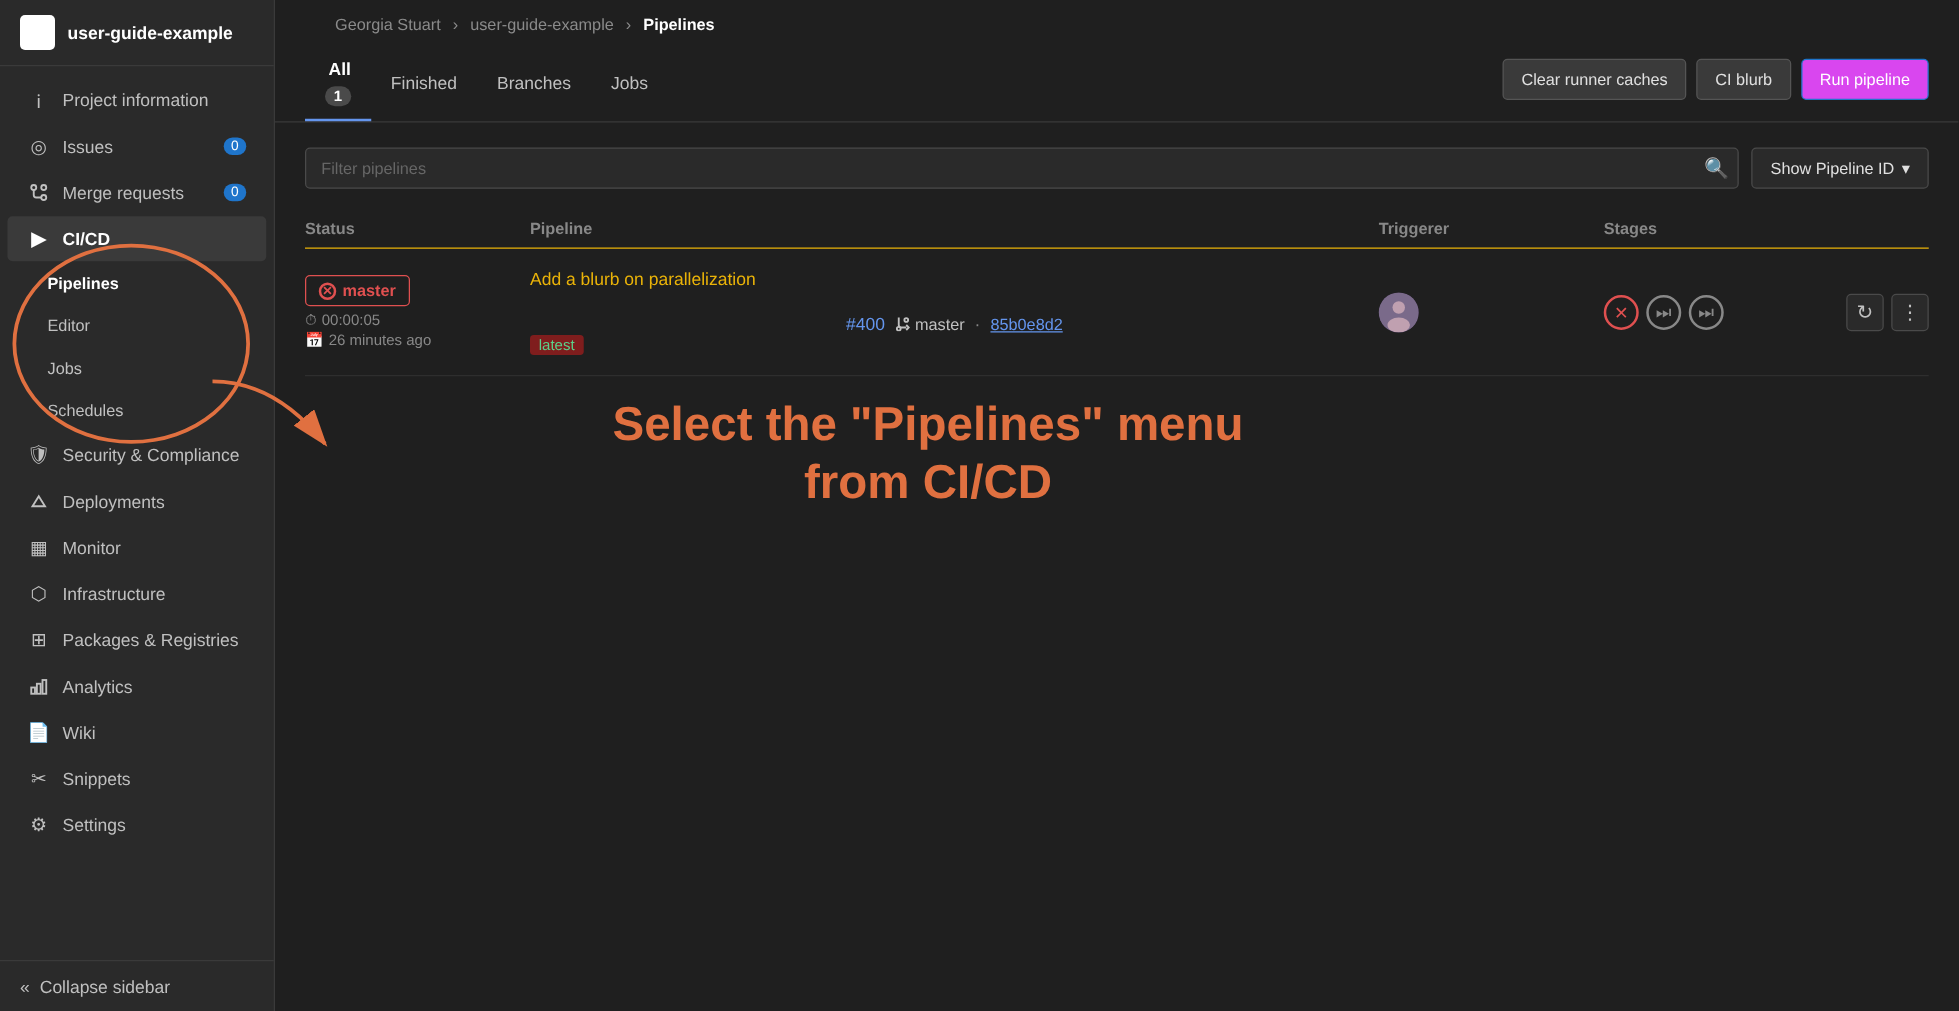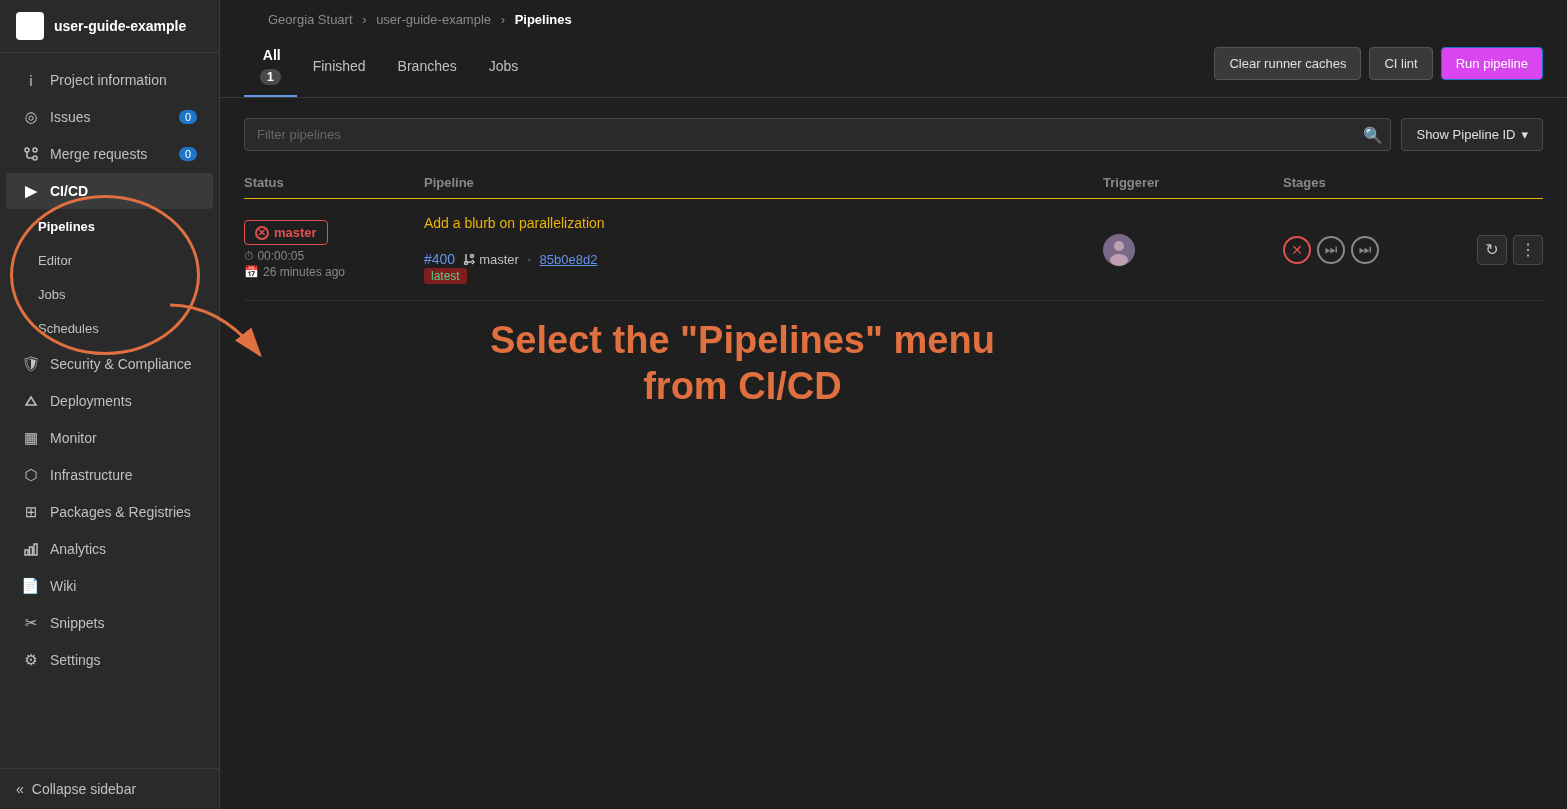--- a/index.html
+++ b/index.html
@@ -518,21 +518,21 @@
         <span>Finished</span>
       </div>
       <div class="tab">
         <span>Branches</span>
       </div>
       <div class="tab">
         <span>Jobs</span>
       </div>
       <div class="tab-actions">
         <button class="btn">Clear runner caches</button>
-        <button class="btn">CI lint</button>
+        <button class="btn">CI blurb</button>
         <button class="btn btn-primary">Run pipeline</button>
       </div>
     </div>
   </div>
 
   <div class="content">
 
     <div class="filter-row">
       <div class="filter-input-wrap">
         <input class="filter-input" type="text" placeholder="Filter pipelines" style="">
@@ -566,21 +566,21 @@
           </span>
           <span>
             <span>📅</span>
             <span>26 minutes ago</span>
           </span>
         </div>
       </div>
 
       <div>
         <div class="pipeline-title">Add a blurb on parallelization</div>
-        <div style="display:flex;align-items:center;gap:8px;margin-top:20px;">
+        <div style="display:flex;align-items:center;gap:8px;margin-top:20px;justify-content:center;">
           <a href="#" class="pipeline-link">#400</a>
           <span class="pipeline-ref">
             <svg width="12" height="12" viewBox="0 0 12 12" fill="none" stroke="currentColor" stroke-width="1.5">
                 <path d="M3 1v6a2 2 0 002 2h4M9 7l2 2-2 2"></path>
                 <circle cx="3" cy="10" r="1.5"></circle>
                 <circle cx="9" cy="3" r="1.5"></circle>
               </svg>
             <span>master</span>
           </span>
           <span style="color:#888;">·</span>

